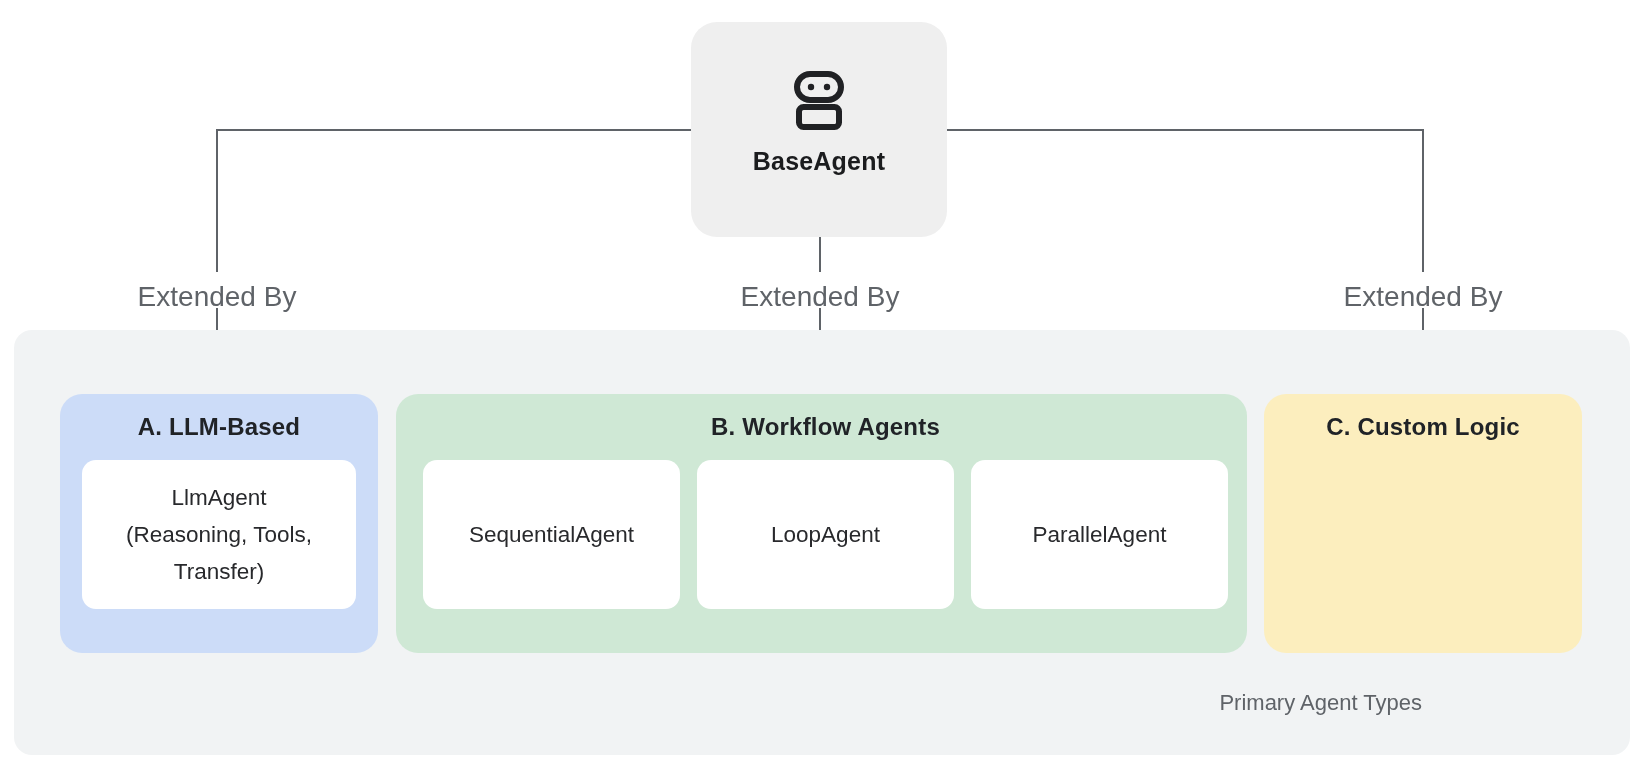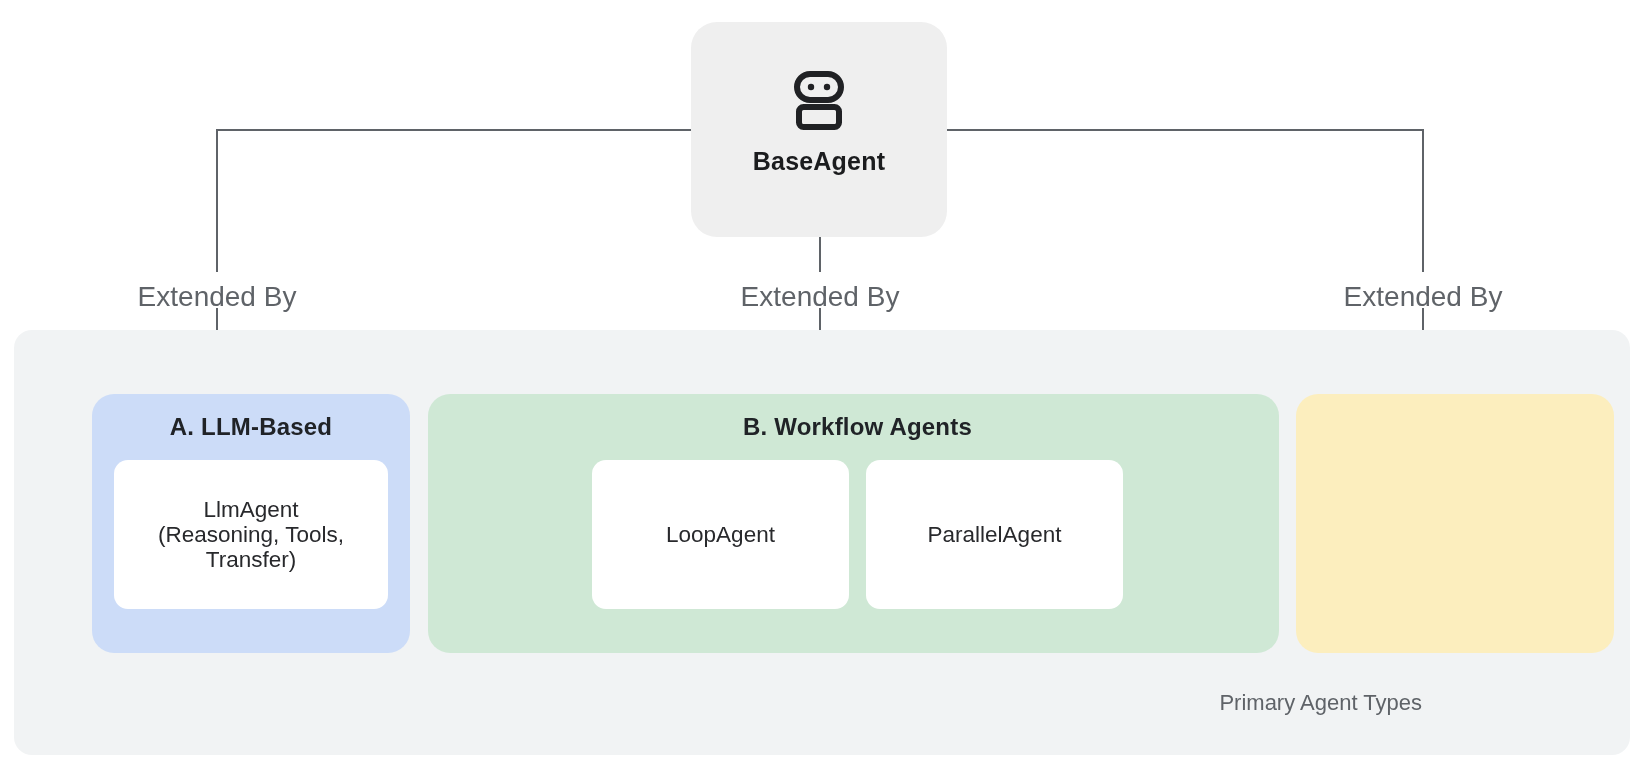--- a/index.html
+++ b/index.html
@@ -40,36 +40,35 @@
   }
   .container-caption{
     position:absolute;left:14px;top:690px;width:1408px;
     text-align:right;font-size:22px;color:#5f6368;
   }
 
   
   .group{
     position:absolute;top:394px;height:259px;border-radius:22px;
     box-sizing:border-box;
-    margin-left:32px;
   }
   .group-llm{left:60px;width:318px;background:#ccdcf8;}
   .group-workflow{left:396px;width:851px;background:#cfe8d5;}
   .group-custom{left:1264px;width:318px;background:#fceebe;}
   .group-title{
     height:66px;display:flex;align-items:center;justify-content:center;
     font-size:24px;font-weight:600;color:#202327;letter-spacing:.2px;
   }
   .cards-row{
     display:flex;justify-content:center;gap:17px;
   }
   .card{
     width:257px;height:149px;background:#ffffff;border-radius:14px;
     display:flex;align-items:center;justify-content:center;
-    font-size:22.5px;line-height:25px;color:#28292c;
+    font-size:22.5px;line-height:37px;color:#28292c;
     text-align:center;white-space:pre-line;
   }
   .group-llm .card{width:274px;}
 </style>
 </head>
 <body>
 
 <div class="canvas">
 
   <svg class="connector-svg" width="1646" height="772" viewBox="0 0 1646 772" fill="none">
@@ -105,23 +104,25 @@
     <div class="cards-row">
       <div class="card">LlmAgent
 (Reasoning, Tools,
 Transfer)</div>
     </div>
   </div>
 
   <div class="group group-workflow" style="background-color: rgb(207, 232, 213); padding-left: 8px;">
     <div class="group-title">B. Workflow Agents</div>
     <div class="cards-row">
+      <div class="card">SequentialAgent</div>
       <div class="card">LoopAgent</div>
       <div class="card">ParallelAgent</div>
     </div>
   </div>
 
   <div class="group group-custom" style="background-color: rgb(252, 238, 190);">
+    <div class="group-title">C. Custom Logic</div>
   </div>
 
   <div class="container-caption">Primary Agent Types</div>
 
 </div>
 
 </body></html>

